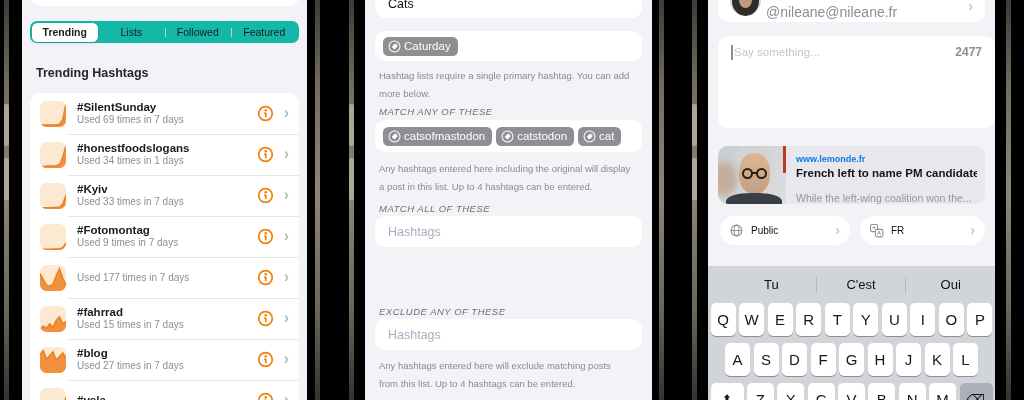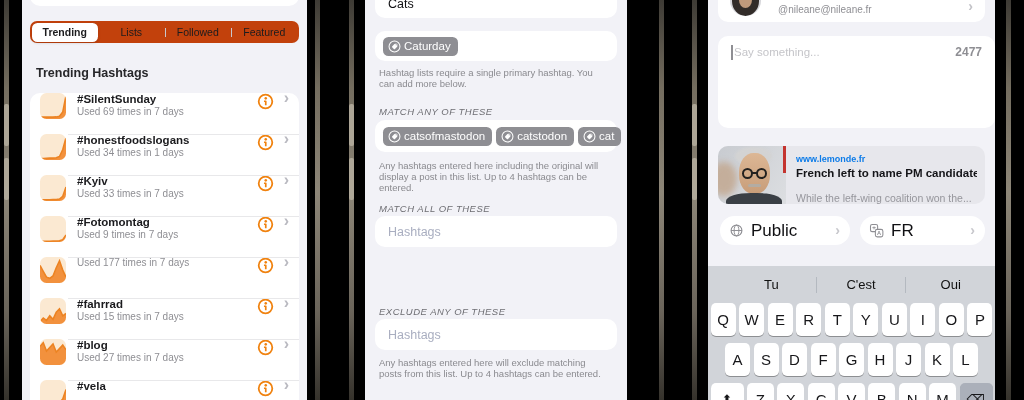--- a/index.html
+++ b/index.html
@@ -12,70 +12,70 @@
 
   
   .metal{position:absolute;top:0;bottom:0;width:5px;
     background:linear-gradient(180deg,#3e3b35,#746d5f 22%,#8d8678 48%,#6a645a 78%,#35322c);}
   .metal.has-buttons::before,.metal.has-buttons::after{content:'';position:absolute;left:0;width:100%;
     background:#b5ae9f;border-radius:2px;opacity:.85;}
   .metal.has-buttons::before{top:104px;height:42px;}
   .metal.has-buttons::after{top:158px;height:42px;}
   .screen{position:absolute;top:0;bottom:0;background:var(--screen-bg);overflow:hidden;}
   #s1{left:22px;width:285px;}
-  #s2{left:365px;width:262px;}
+  #s2{left:365px;width:287px;}
   #s3{left:708px;width:287px;}
   #m1l{left:4px}#m1r{left:315px}#m2l{left:349px}#m2r{left:659px}#m3l{left:692px}#m3r{left:1006px}
 
   
   .topcard{position:absolute;left:8px;right:8px;top:-14px;height:20px;background:#fff;border-radius:10px;}
-  .seg{position:absolute;left:8px;right:8px;top:21px;height:22px;background:#c2410c;border-radius:7px;
+  .seg{position:absolute;left:8px;right:8px;top:21px;height:22px;background:#14b8a6;border-radius:7px;
     display:flex;align-items:stretch;padding:1.5px;}
   .seg-item{flex:1;display:flex;align-items:center;justify-content:center;font-size:10.5px;color:#1c1c1e;
     position:relative;border-radius:5.5px;}
   .seg-item.selected{background:#fff;font-weight:700;box-shadow:0 1px 3px rgba(0,0,0,.15);}
   .seg-item:not(.selected)+.seg-item:not(.selected)::before{content:'';position:absolute;left:0;top:5px;bottom:5px;
     width:1px;background:#C8C8CD;}
   .lp-title{position:absolute;left:14px;top:66px;font-size:12.5px;font-weight:700;color:#27272a;}
   .listcard{position:absolute;left:8px;right:8px;top:93px;bottom:-12px;background:#fff;border-radius:10px;overflow:hidden;}
-  .hrow{position:relative;height:41px;display:flex;padding:0 10px;}
+  .hrow{position:relative;height:41px;display:flex;align-items:center;padding:0 10px;}
   .hrow+.hrow::before{content:'';position:absolute;left:38px;right:0;top:0;height:1px;background:#E8E8EA;}
   .spark{width:26px;height:26px;border-radius:6.5px;background:var(--spark-bg);overflow:hidden;flex:0 0 26px;}
   .spark svg{display:block;width:100%;height:100%;}
   .hrow-text{flex:1;margin-left:11px;min-width:0;}
   .hrow-tag{font-size:11.5px;font-weight:700;color:#1b1b1e;line-height:13px;}
   .hrow-sub{font-size:10px;color:#8E8E93;line-height:12px;}
   .info-wrap{width:17px;height:17px;margin-right:10px;flex:0 0 17px;}
   .info-wrap svg{display:block;width:100%;height:100%;}
   .chev{font-size:16px;font-weight:700;color:#B9B9C0;line-height:14px;margin-top:-2px;}
 
   
   .field{position:absolute;left:10px;right:10px;background:#fff;border-radius:10px;}
   .f-name{top:-14px;height:32px;}
   .fval{position:absolute;left:13px;bottom:7px;font-size:12.5px;color:#101013;}
   .f-primary{top:31px;height:30px;display:flex;align-items:center;padding:0 8px;}
   .f-chips{top:120px;height:32px;display:flex;align-items:center;padding:0 8px;gap:4px;}
   .chip{display:inline-flex;align-items:center;gap:3px;background:var(--chip-gray);color:#fff;
     border-radius:5.5px;padding:3px 7px 3px 5px;font-size:11.5px;font-weight:500;white-space:nowrap;}
   .chip svg{width:13px;height:13px;display:block;}
-  .note{position:absolute;left:14px;right:20px;font-size:9.5px;line-height:11px;color:#8A8A8F;}
+  .note{position:absolute;left:14px;right:20px;font-size:9.5px;line-height:18px;color:#8A8A8F;}
   .shead{position:absolute;left:14px;font-size:9.5px;letter-spacing:.5px;color:#6E6E73;font-style:italic;}
   .n1{top:67px;} .h1{top:106px;} .n2{top:160px;} .h2{top:203px;} .n3{top:254px;} .h3{top:306px;} .n4{top:357px;}
   .f-all{top:216px;height:31px;} .f-ex{top:319px;height:31px;}
   .hash-input{position:absolute;inset:0;border:none;background:transparent;border-radius:10px;
     padding:0 13px;font-size:12.5px;color:#101013;outline:none;}
   .hash-input::placeholder{color:#A9AEC0;opacity:1;}
 
   
   .acct-card{position:absolute;left:10px;right:10px;top:-32px;height:54px;background:#fff;border-radius:10px;overflow:hidden;}
   .avatar{position:absolute;left:12px;top:17px;width:31px;height:31px;border-radius:50%;background:#d6d6da;overflow:hidden;}
   .avatar::before{content:'';position:absolute;left:2px;top:1px;width:27px;height:30px;border-radius:50%;background:#322c29;}
   .avatar::after{content:'';position:absolute;left:9px;top:7px;width:13px;height:16px;border-radius:50%;background:#c09a7c;}
   .acct-name{position:absolute;left:52px;top:22px;font-size:11px;font-weight:700;color:#1b1b1e;}
-  .acct-handle{position:absolute;left:60px;top:36px;font-size:10px;color:#8E8E93;}
+  .acct-handle{position:absolute;left:48px;top:36px;font-size:14px;color:#8E8E93;}
   .acct-chev{position:absolute;right:12px;top:30px;font-size:14px;font-weight:700;color:#C2C2C7;}
   .compose-card{position:absolute;left:10px;right:0;top:36px;height:92px;background:#fff;border-radius:10px;}
   .compose-ta{position:absolute;inset:0;border:none;background:transparent;resize:none;outline:none;
     padding:10px 60px 10px 16px;font-size:11.5px;color:#111;}
   .compose-ta::placeholder{color:#C5C5C9;opacity:1;}
   .caret{position:absolute;left:13px;top:9px;width:1.5px;height:15px;background:#8e8e93;}
   .char-count{position:absolute;right:13px;top:9px;font-size:12px;font-weight:700;color:#8E8E93;}
   .link-card{position:absolute;left:10px;right:10px;top:146px;height:58px;background:#E7E7EC;border-radius:10px;overflow:hidden;}
   .photo{position:absolute;left:0;top:0;width:68px;height:100%;background:linear-gradient(120deg,#c8cbd0,#dcdee1);overflow:hidden;}
   .ph-face2{position:absolute;left:-7px;top:16px;width:26px;height:34px;border-radius:50%;background:#c2a68d;filter:blur(3px);opacity:.8;}
@@ -87,21 +87,21 @@
   .ph-stache{position:absolute;left:30px;top:38px;width:13px;height:3px;border-radius:2px;background:#b3aca3;}
   .ph-suit{position:absolute;left:8px;bottom:-7px;width:56px;height:18px;border-radius:45% 45% 0 0;background:#3a3f45;}
   .ph-red{position:absolute;right:0;top:0;width:3px;height:27px;background:var(--card-red-strip);}
   .lc-url{position:absolute;left:78px;top:8px;font-size:9px;font-weight:700;color:var(--link-blue);}
   .lc-title{position:absolute;left:78px;right:8px;top:21px;font-size:11.5px;font-weight:700;color:#141418;white-space:nowrap;overflow:hidden;}
   .lc-desc{position:absolute;left:78px;right:8px;top:38px;font-size:10.5px;color:#96969C;white-space:nowrap;overflow:hidden;margin-top:8px;}
   .pill{position:absolute;top:216px;height:29px;background:#fff;border-radius:15px;display:flex;align-items:center;padding:0 10px 0 9px;}
   .pill-public{left:12px;width:130px;}
   .pill-lang{left:152px;right:10px;}
   .pill svg{width:15px;height:15px;display:block;flex:0 0 15px;}
-  .pill-label{font-size:17px;font-weight:500;color:#101013;margin-left:7px;}
+  .pill-label{font-size:10px;font-weight:500;color:#101013;margin-left:7px;}
   .pill .chev{flex:0 0 auto;margin-left:auto;color:#C7C7CC;font-size:14px;margin-top:-1px;}
 
   
   .kb{position:absolute;left:0;right:0;top:266px;bottom:0;background:var(--keyboard-bg);}
   .sugg{display:flex;align-items:center;height:37px;margin-left:19px;}
   .sugg-item{flex:1;text-align:center;font-size:13px;color:#111;}
   .sugg-sep{width:1px;height:16px;background:#B4B9C0;}
   .krow{display:flex;gap:3.5px;padding:0 2.5px;}
   .krow2{padding:0 17px;margin-top:7px;}
   .krow3{margin-top:7px;}

